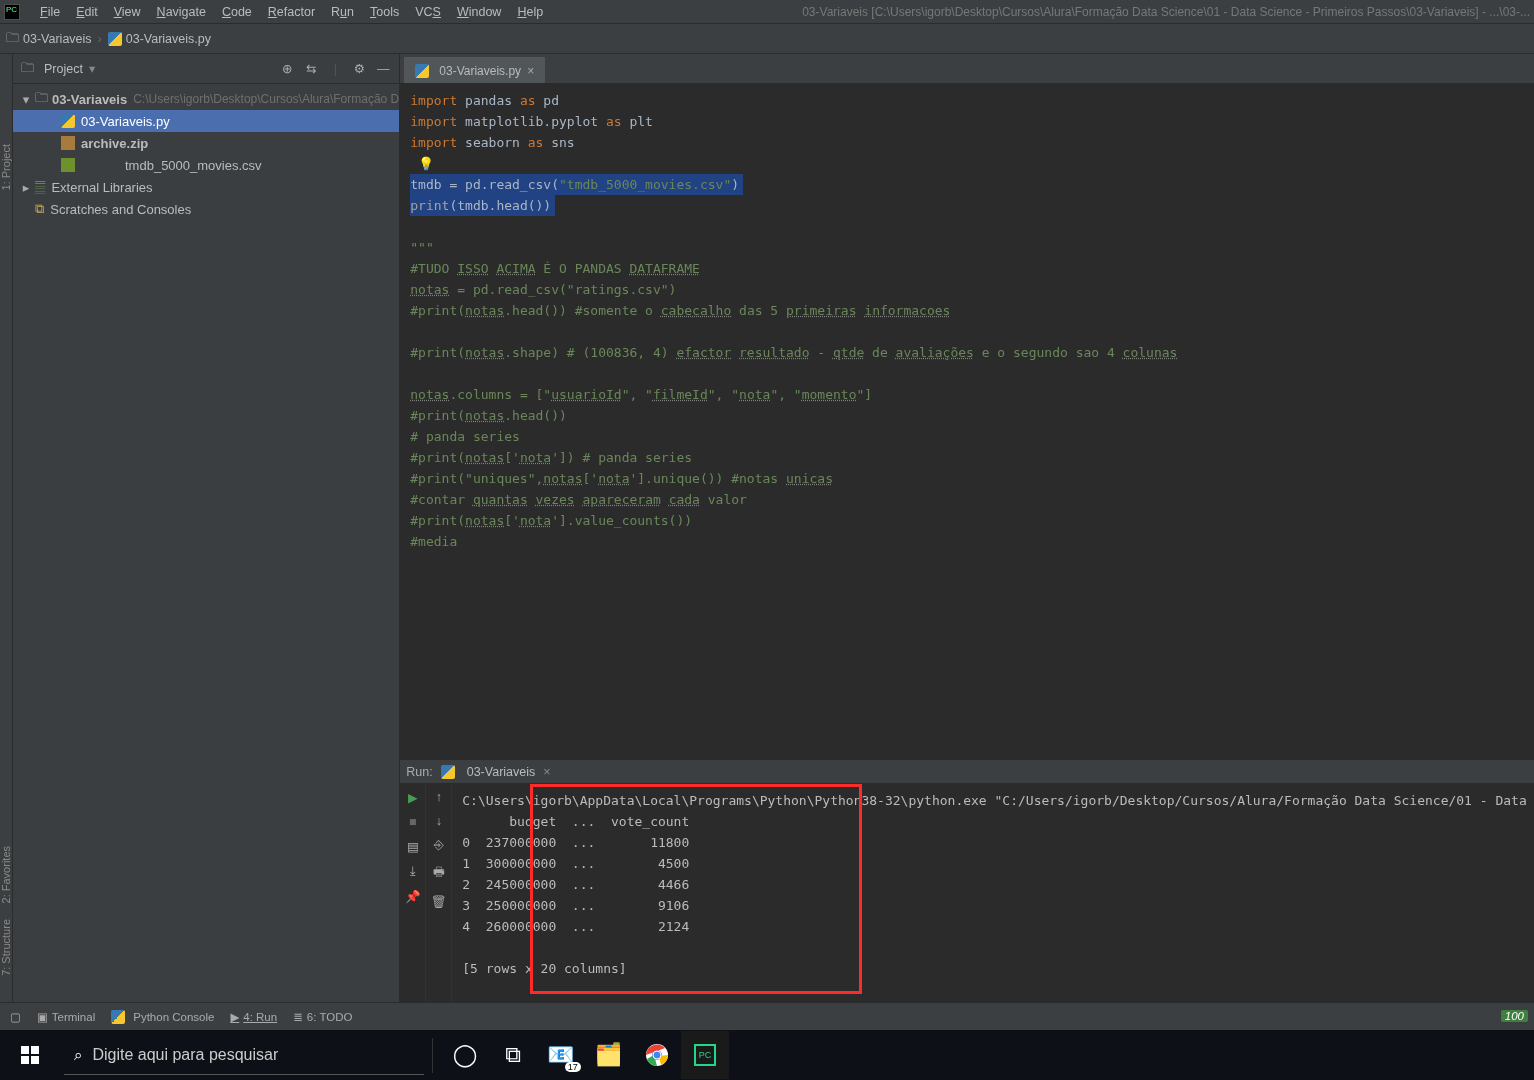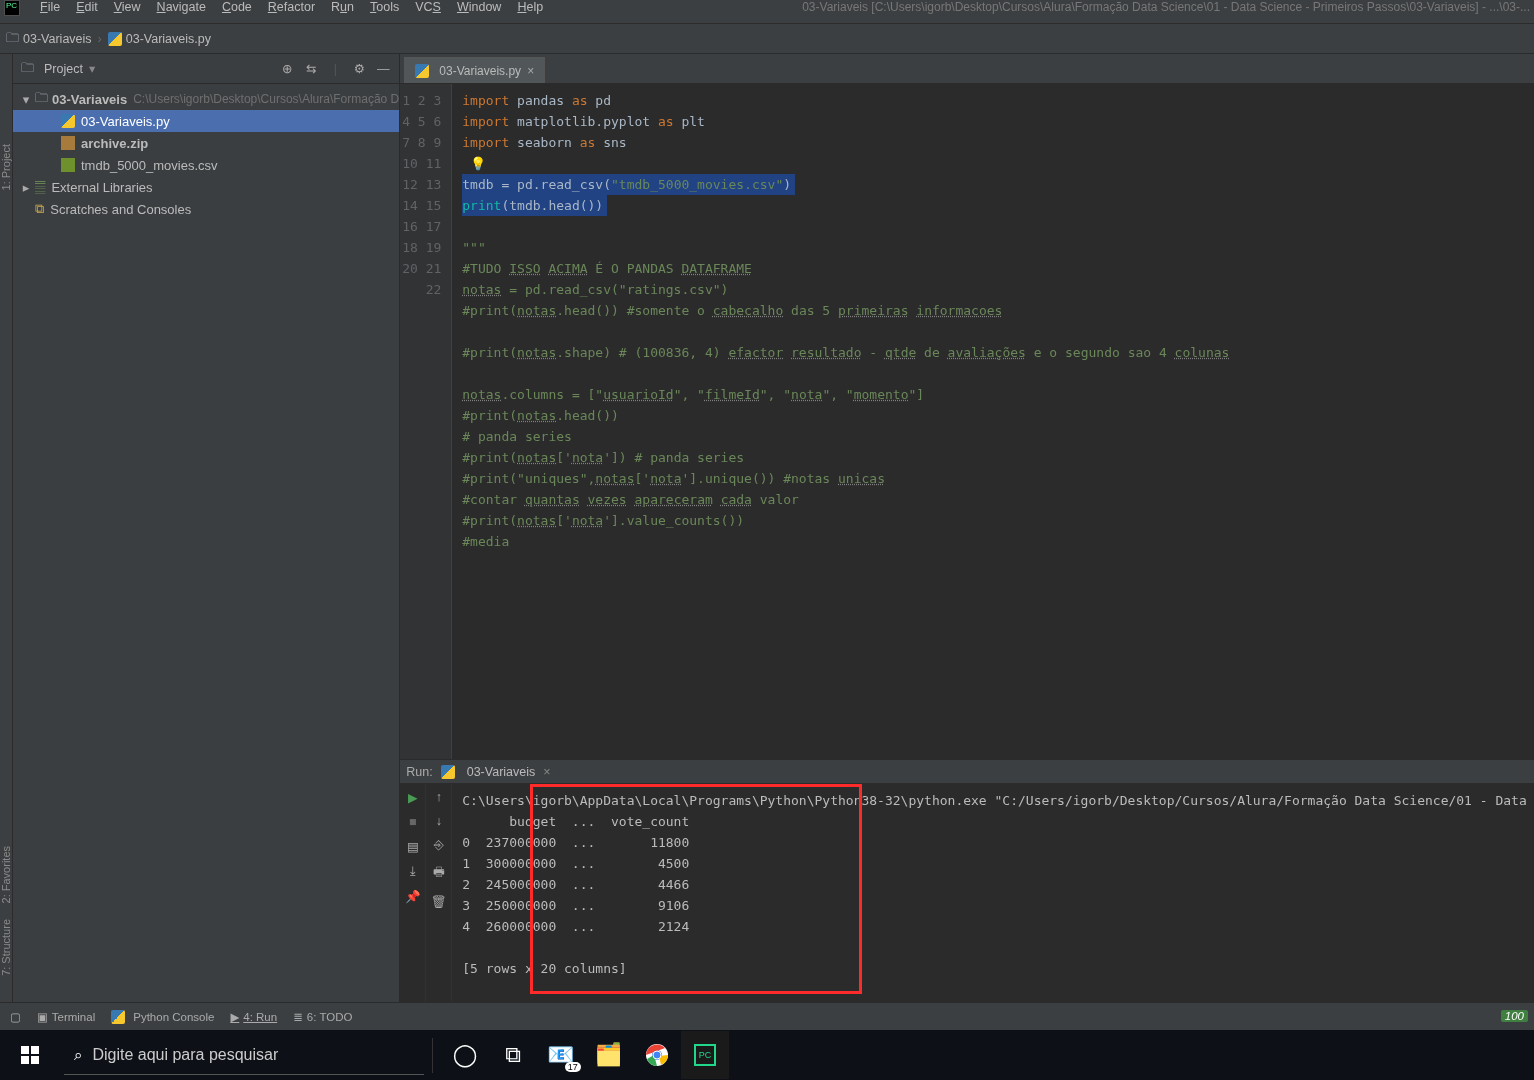--- a/index.html
+++ b/index.html
@@ -7,21 +7,21 @@
     font-family: "Segoe UI", Tahoma, sans-serif;
     font-size:12.5px;
     background:#3c3f41;
     color:#bbbbbb;
     overflow:hidden;
     width:1534px;
     height:1080px;
   }
   
   .menubar {
-    display:flex; align-items:flex-start;
+    display:flex; align-items:center;
     height:24px; background:#3c3f41; border-bottom:1px solid #2b2b2b;
     padding:0 4px;
   }
   .app-logo {
     width:16px;height:16px;background:#000;border:1px solid #4e4e4e;
     margin-right:12px; position:relative;
   }
   .app-logo::after{content:"PC";position:absolute;left:1px;top:0;font-size:8px;color:#5f9;}
   .menubar .menuitem { padding:0 8px; cursor:default; }
   .menubar .menuitem .ul { text-decoration:underline; }
@@ -67,21 +67,21 @@
 
   
   .editor{flex:1;display:flex;flex-direction:column;background:#2b2b2b;}
   .tabbar{height:30px;display:flex;align-items:flex-end;background:#3c3f41;border-bottom:1px solid #2b2b2b;padding-left:4px;}
   .ed-tab{display:flex;align-items:center;gap:6px;height:26px;padding:0 10px;background:#4e5254;border-top:1px solid #555;border-left:1px solid #555;border-right:1px solid #555;font-size:12px;}
   .ed-tab.active{background:#515658;}
   .tab-x{color:#aaa;cursor:pointer;}
   .code-area{flex:1;display:flex;overflow:hidden;position:relative;}
   .gutter{width:52px;background:#313335;color:#606366;text-align:right;padding:6px 10px 0 0;font-family:Consolas,monospace;font-size:13px;line-height:21px;border-right:1px solid #404040;}
   .code{flex:1;font-family:Consolas,monospace;font-size:13px;line-height:21px;color:#a9b7c6;padding:6px 0 0 10px;white-space:pre; position:relative;}
-  .k{color:#cc7832;} .s{color:#6a8759;} .fn{color:#14b8a6;} .w{text-decoration:underline dotted #808080;}
+  .k{color:#cc7832;} .s{color:#6a8759;} .fn{color:#a3a3a3;} .w{text-decoration:underline dotted #808080;}
   .selline{background:#214283;display:inline-block;padding-right:4px;}
   .bulb{color:#ffc66d;}
 
   
   .runwin{border-top:1px solid #2b2b2b;background:#2b2b2b;}
   .runwin .rh{display:flex;align-items:center;height:24px;padding:0 6px;background:#3c3f41;border-bottom:1px solid #2b2b2b;gap:8px;}
   .runwin .rh .lab{color:#aaa;}
   .runwin .body{display:flex;height:218px;position:relative;}
   .run-icostrip{width:26px;display:flex;flex-direction:column;align-items:center;padding-top:6px;gap:10px;border-right:1px solid #323232;}
   .run-icostrip .ic{color:#aaa;cursor:pointer;}
@@ -170,21 +170,21 @@
         <span class="dimpath">C:\Users\igorb\Desktop\Cursos\Alura\Formação D</span>
       </div>
       <div class="trow selected" style="padding-left:48px;">
         <span class="pyfile"></span>
         <span>03-Variaveis.py</span>
       </div>
       <div class="trow" style="padding-left:48px;font-weight:bold;">
         <span class="anyfile" style="background:#a67b3b;"></span>
         <span>archive.zip</span>
       </div>
-      <div class="trow" style="padding-left:48px;">
+      <div class="trow" style="padding-left:48px;gap:44px;">
         <span class="anyfile"></span>
         <span>tmdb_5000_movies.csv</span>
       </div>
       <div class="trow" style="padding-left:8px;">
         <span class="expandtri">▸</span>
         <span class="libicon">𝄛</span>
         <span>External Libraries</span>
       </div>
       <div class="trow" style="padding-left:22px;">
         <span class="libicon" style="color:#c9a84f;">⧉</span>
@@ -195,43 +195,20 @@
 
   <div class="editor">
     <div class="tabbar">
       <div class="ed-tab active">
         <span class="py-icon"></span>
         <span>03-Variaveis.py</span>
         <span class="tab-x">×</span>
       </div>
     </div>
     <div class="code-area">
-      <div class="gutter">
-1
-2
-3
-4
-5
-6
-7
-8
-9
-10
-11
-12
-13
-14
-15
-16
-17
-18
-19
-20
-21
-22</div>
       <div class="code"><span class="k">import</span> pandas <span class="k">as</span> pd
 <span class="k">import</span> matplotlib.pyplot <span class="k">as</span> plt
 <span class="k">import</span> seaborn <span class="k">as</span> sns
  <span class="bulb">💡</span>
 <span class="selline">tmdb = pd.read_csv(<span class="s">"tmdb_5000_movies.csv"</span>)</span>
 <span class="selline"><span class="fn">print</span>(tmdb.head())</span>
 
 <span class="s">"""</span>
 <span class="s">#TUDO <span class="w">ISSO</span> <span class="w">ACIMA</span> É O PANDAS <span class="w">DATAFRAME</span></span>
 <span class="s"><span class="w">notas</span> = pd.read_csv("ratings.csv")</span>

